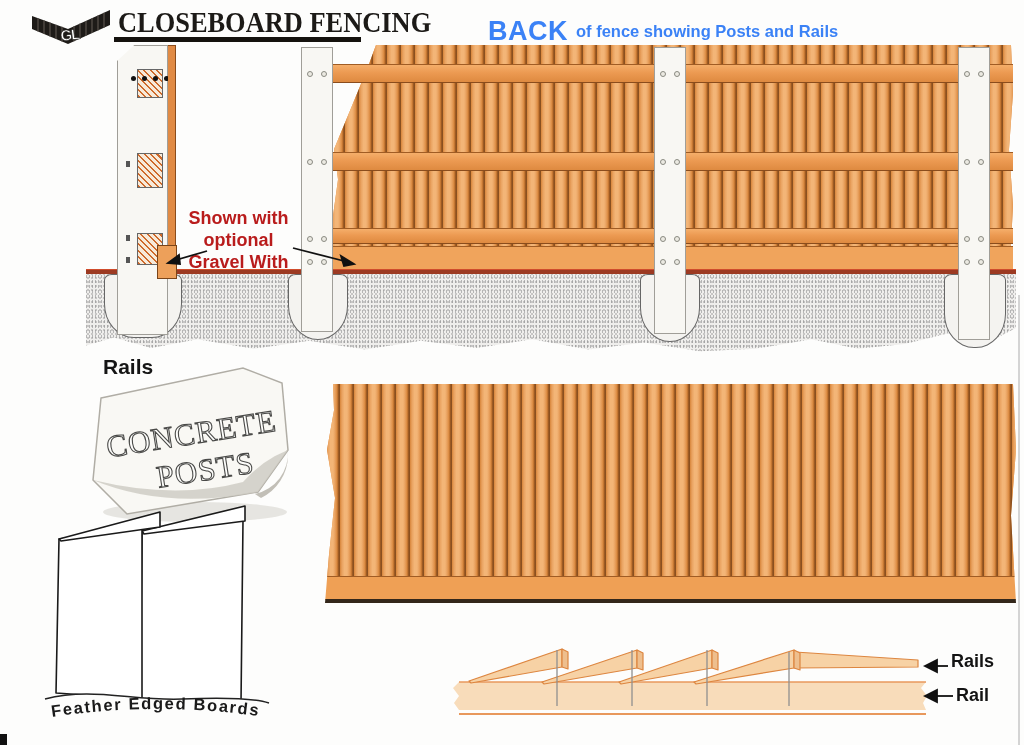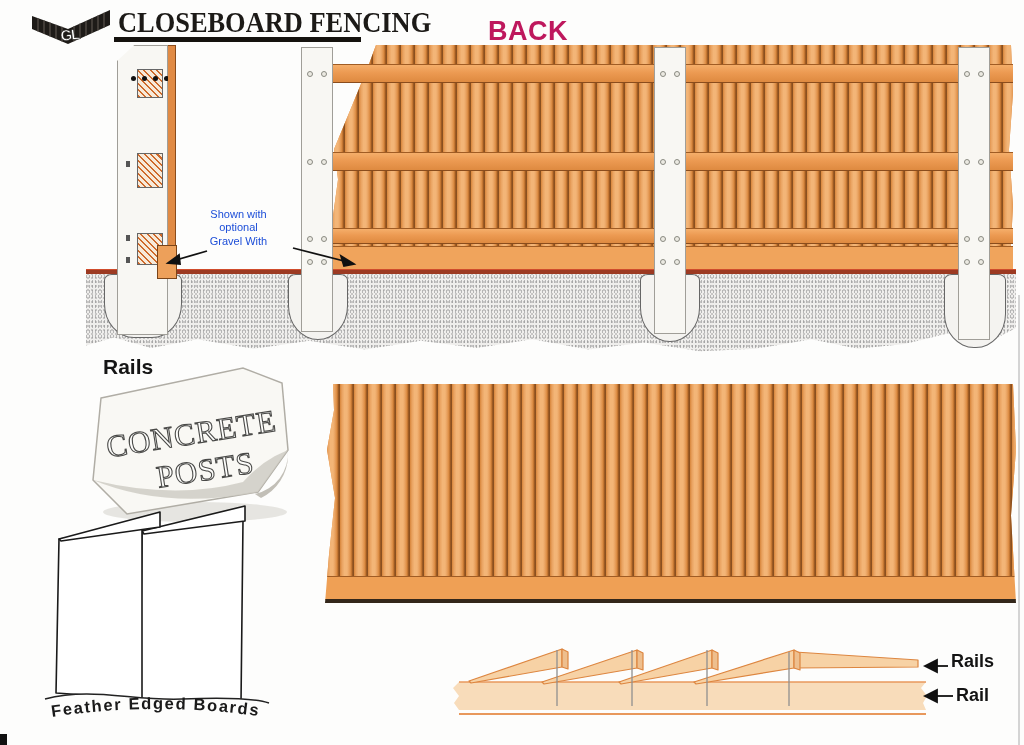--- a/index.html
+++ b/index.html
@@ -7,21 +7,21 @@
         font-family:"Liberation Sans",sans-serif;color:#151515;}
 
   
   .brand-title{position:absolute;left:118px;top:5px;font-family:"Liberation Serif",serif;
     font-size:30px;font-weight:700;color:#1c1a17;white-space:nowrap;
     transform:scaleX(.88);transform-origin:left top;letter-spacing:0;}
   .title-underline{position:absolute;left:114px;top:37px;width:247px;height:5px;background:#15120e;}
   .logo-svg{position:absolute;left:30px;top:2px;}
 
   
-  .sec-heading{position:absolute;display:flex;align-items:center;gap:8px;color:#be185d;}
+  .sec-heading{position:absolute;display:flex;align-items:center;gap:8px;color:#3b82f6;}
   .h-big{font-size:27px;font-weight:800;letter-spacing:.5px;}
   .h-small{font-size:16.5px;font-weight:700;}
 
   
   .boards-tex{background-color:#e2954d;background-image:repeating-linear-gradient(90deg,
       #8a5020 0px,#8a5020 1.2px,#d9883e 1.2px,#e9a260 3px,#f3b577 5.5px,#f3b577 8px,
       #e9a260 10px,#d9883e 12px,#a86024 13.2px,#8a5020 14px);}
   .rail{position:absolute;left:331px;width:682px;z-index:3;
     background:linear-gradient(180deg,#f5ae6a,#ec9a52 45%,#de8a40);
     border-top:1px solid #a05c24;border-bottom:1px solid #8a4c1c;}
@@ -51,21 +51,21 @@
     background:#9c3a22;border-top:1px solid #d04c2c;}
 
   .back-boards{position:absolute;left:330px;top:45px;width:683px;height:217px;z-index:2;
     clip-path:polygon(46px 0,calc(100% - 2px) 0,100% 22%,calc(100% - 4px) 48%,100% 74%,
       calc(100% - 3px) 100%,0 100%,2px 82%,8px 62%,4px 48%,22px 28%,38px 10%);}
 
   .gravel-back{position:absolute;left:332px;top:246px;width:681px;height:24px;z-index:3;
     background:#f0a45c;border-top:1px solid #a05c24;border-bottom:1px solid #7a4418;}
 
   .annotation{position:absolute;left:166px;top:208px;width:145px;z-index:6;text-align:center;
-    font-size:11px;font-weight:400;line-height:1.22;color:#1d4ed8;}
+    font-size:18px;font-weight:700;line-height:1.22;color:#b91c1c;}
 
   
   .front-fence{position:absolute;left:325px;top:384px;width:691px;height:219px;z-index:1;
     clip-path:polygon(8px 0,calc(100% - 3px) 0,100% 30%,calc(100% - 5px) 60%,100% 100%,
       0 100%,4px 78%,10px 52%,2px 30%,9px 12%);}
   .front-tex{position:absolute;left:0;top:0;width:100%;height:192px;}
   .front-gravel{position:absolute;left:0;top:192px;width:100%;height:23px;background:#efa055;
     border-top:1px solid #a05c24;}
   .front-base{position:absolute;left:0;top:215px;width:100%;height:4px;background:#33271a;}
 
@@ -99,20 +99,21 @@
       <line x1="68" y1="13.4" x2="68" y2="28.4"></line>
         <line x1="74" y1="10.7" x2="74" y2="25.7"></line>
     </g>
     <text x="40" y="38" text-anchor="middle" font-size="15" font-weight="bold" font-family="Liberation Sans, sans-serif" fill="#ffffff" stroke="#1e1b18" stroke-width="0.6" transform="rotate(-6 40 35)" letter-spacing="-1">GL</text>
   </svg>
   <div class="brand-title">CLOSEBOARD FENCING</div>
   <div class="title-underline"></div>
 
   <div class="sec-heading" style="left:488px;top:16px;">
     <span class="h-big">BACK</span>
+    <span class="h-small">of fence showing Posts and Rails</span>
   </div>
 
   <div class="ground"></div>
   <div class="footing" style="left:104px;top:274px;width:76px;height:62px;"></div>
   <div class="footing" style="left:288px;top:274px;width:58px;height:64px;"></div>
   <div class="footing" style="left:640px;top:274px;width:58px;height:66px;"></div>
   <div class="footing" style="left:944px;top:274px;width:60px;height:72px;"></div>
 
   <div class="back-boards boards-tex"></div>
 

